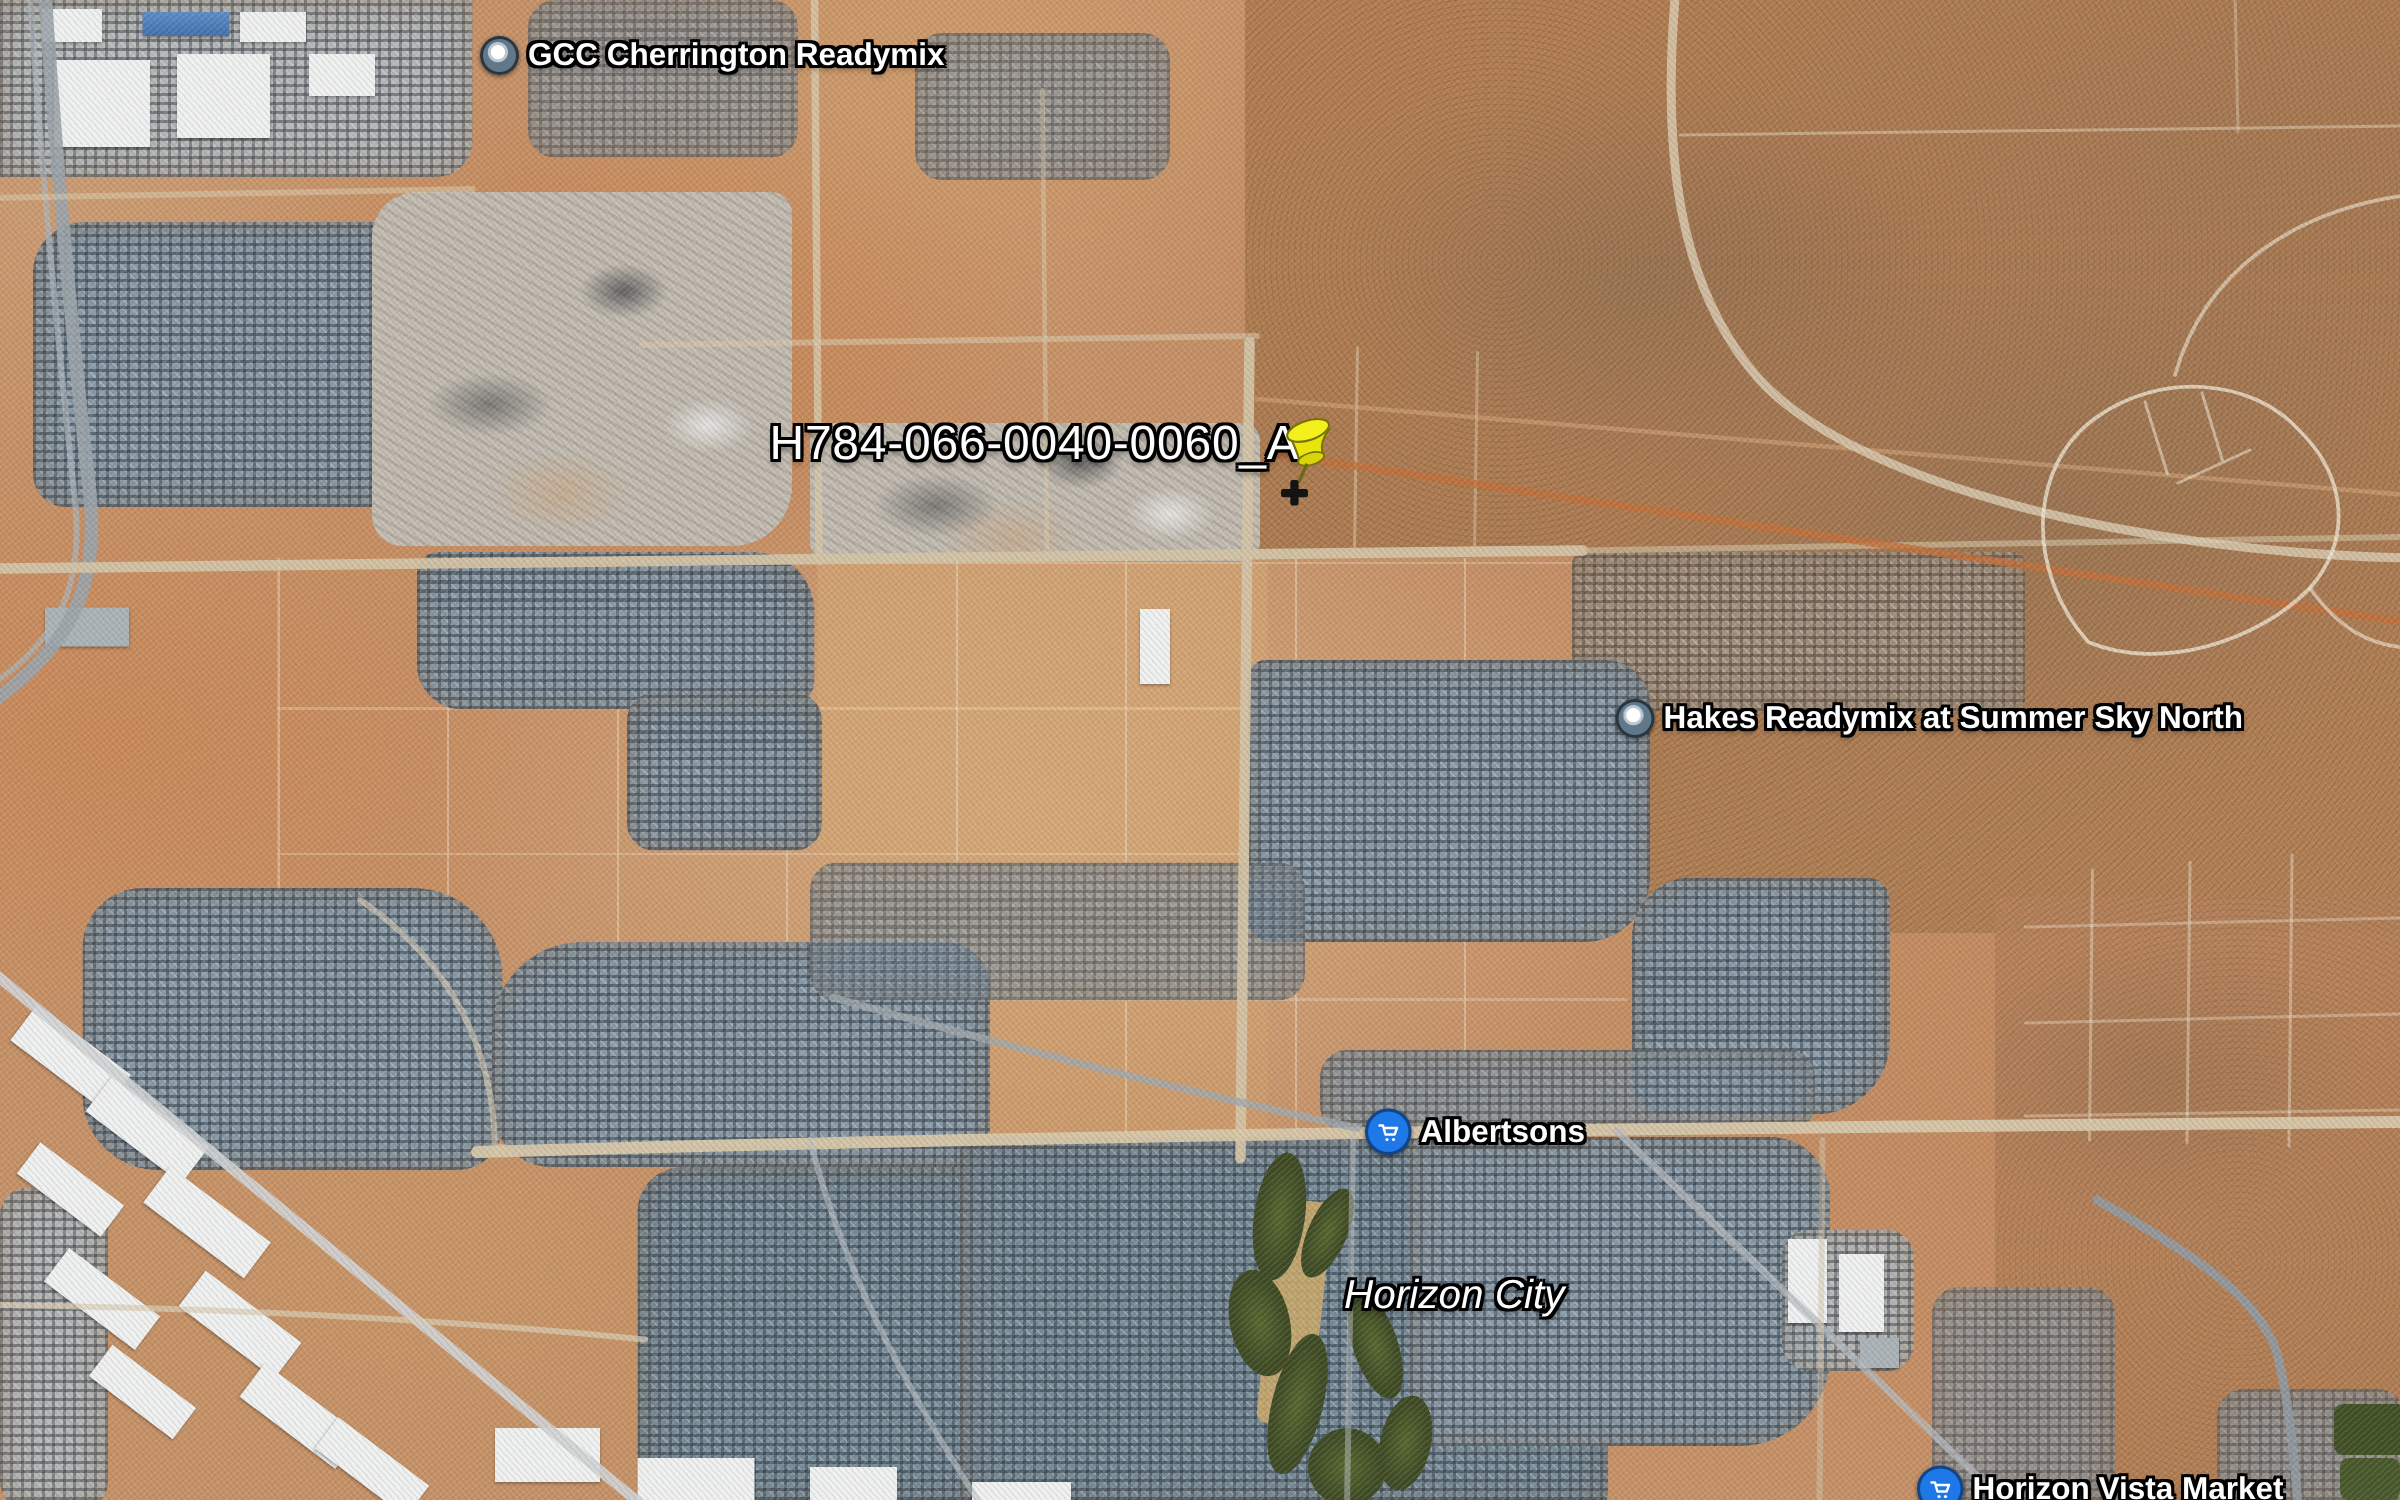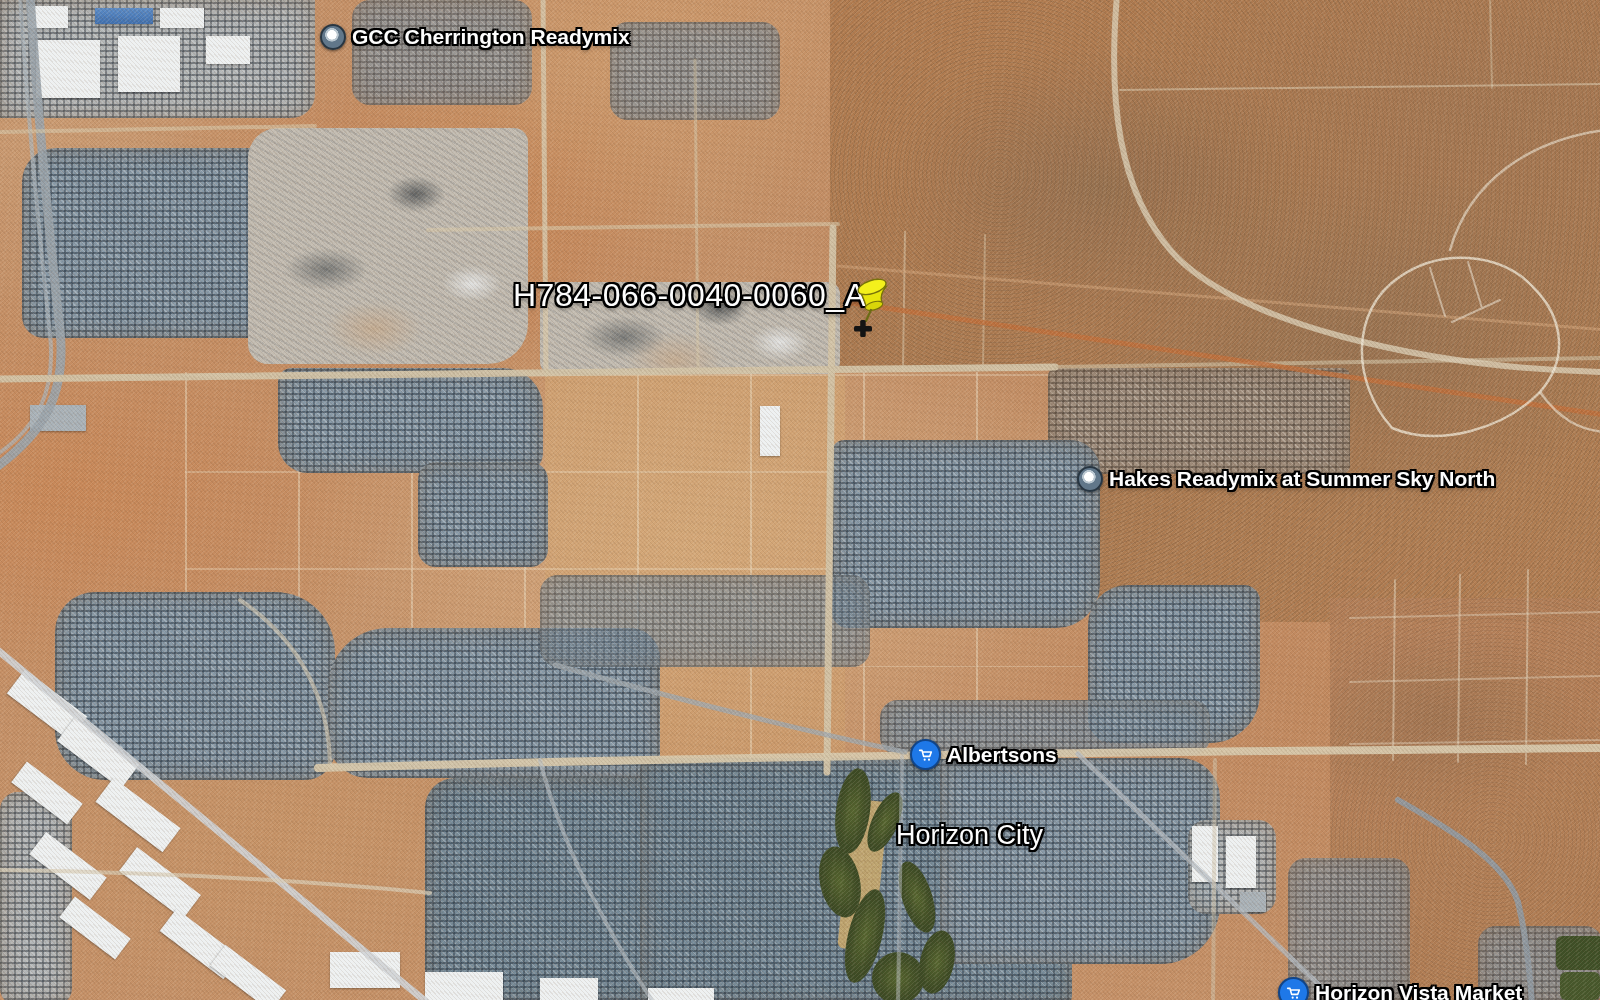--- a/index.html
+++ b/index.html
@@ -224,21 +224,21 @@
     <span class="store">
       <svg width="16" height="16" viewBox="0 0 24 24" fill="none" stroke="#ffffff" stroke-width="2.4" stroke-linecap="round" stroke-linejoin="round">
         <path d="M2.5,5 H6 L8.4,14 H17.6 L20,7.5 H7"></path>
         <circle cx="10" cy="19" r="1.6" fill="#ffffff" stroke="none"></circle>
         <circle cx="16.5" cy="19" r="1.6" fill="#ffffff" stroke="none"></circle>
       </svg>
     </span>
     <span class="poi-text">Albertsons</span>
   </div>
 
-  <div class="lbl place" style="left:896px;top:820px;">Horizon City</div>
+  <div class="lbl place" style="left:896px;top:848px;font-style:italic;">Horizon City</div>
 
   <div class="poi-group" style="left:1278px;top:977px;">
     <span class="store">
       <svg width="16" height="16" viewBox="0 0 24 24" fill="none" stroke="#ffffff" stroke-width="2.4" stroke-linecap="round" stroke-linejoin="round">
         <path d="M2.5,5 H6 L8.4,14 H17.6 L20,7.5 H7"></path>
         <circle cx="10" cy="19" r="1.6" fill="#ffffff" stroke="none"></circle>
         <circle cx="16.5" cy="19" r="1.6" fill="#ffffff" stroke="none"></circle>
       </svg>
     </span>
     <span class="poi-text">Horizon Vista Market</span>

